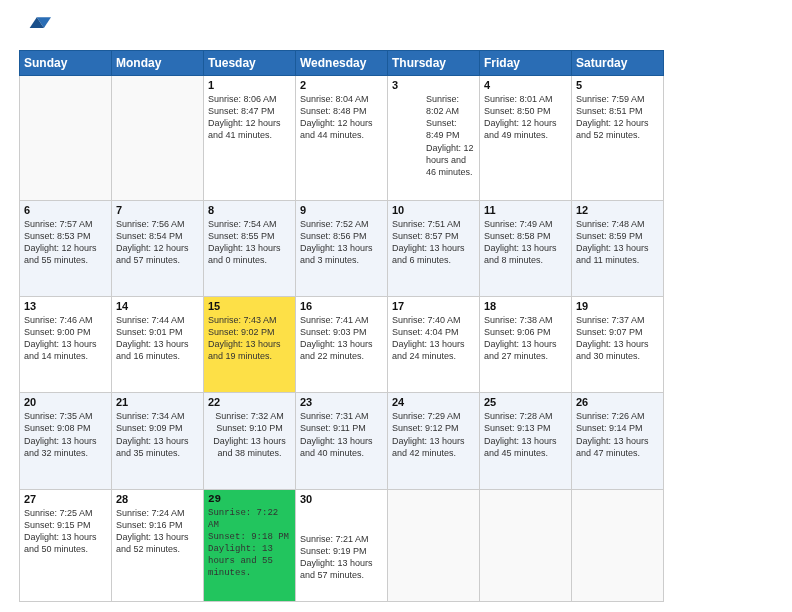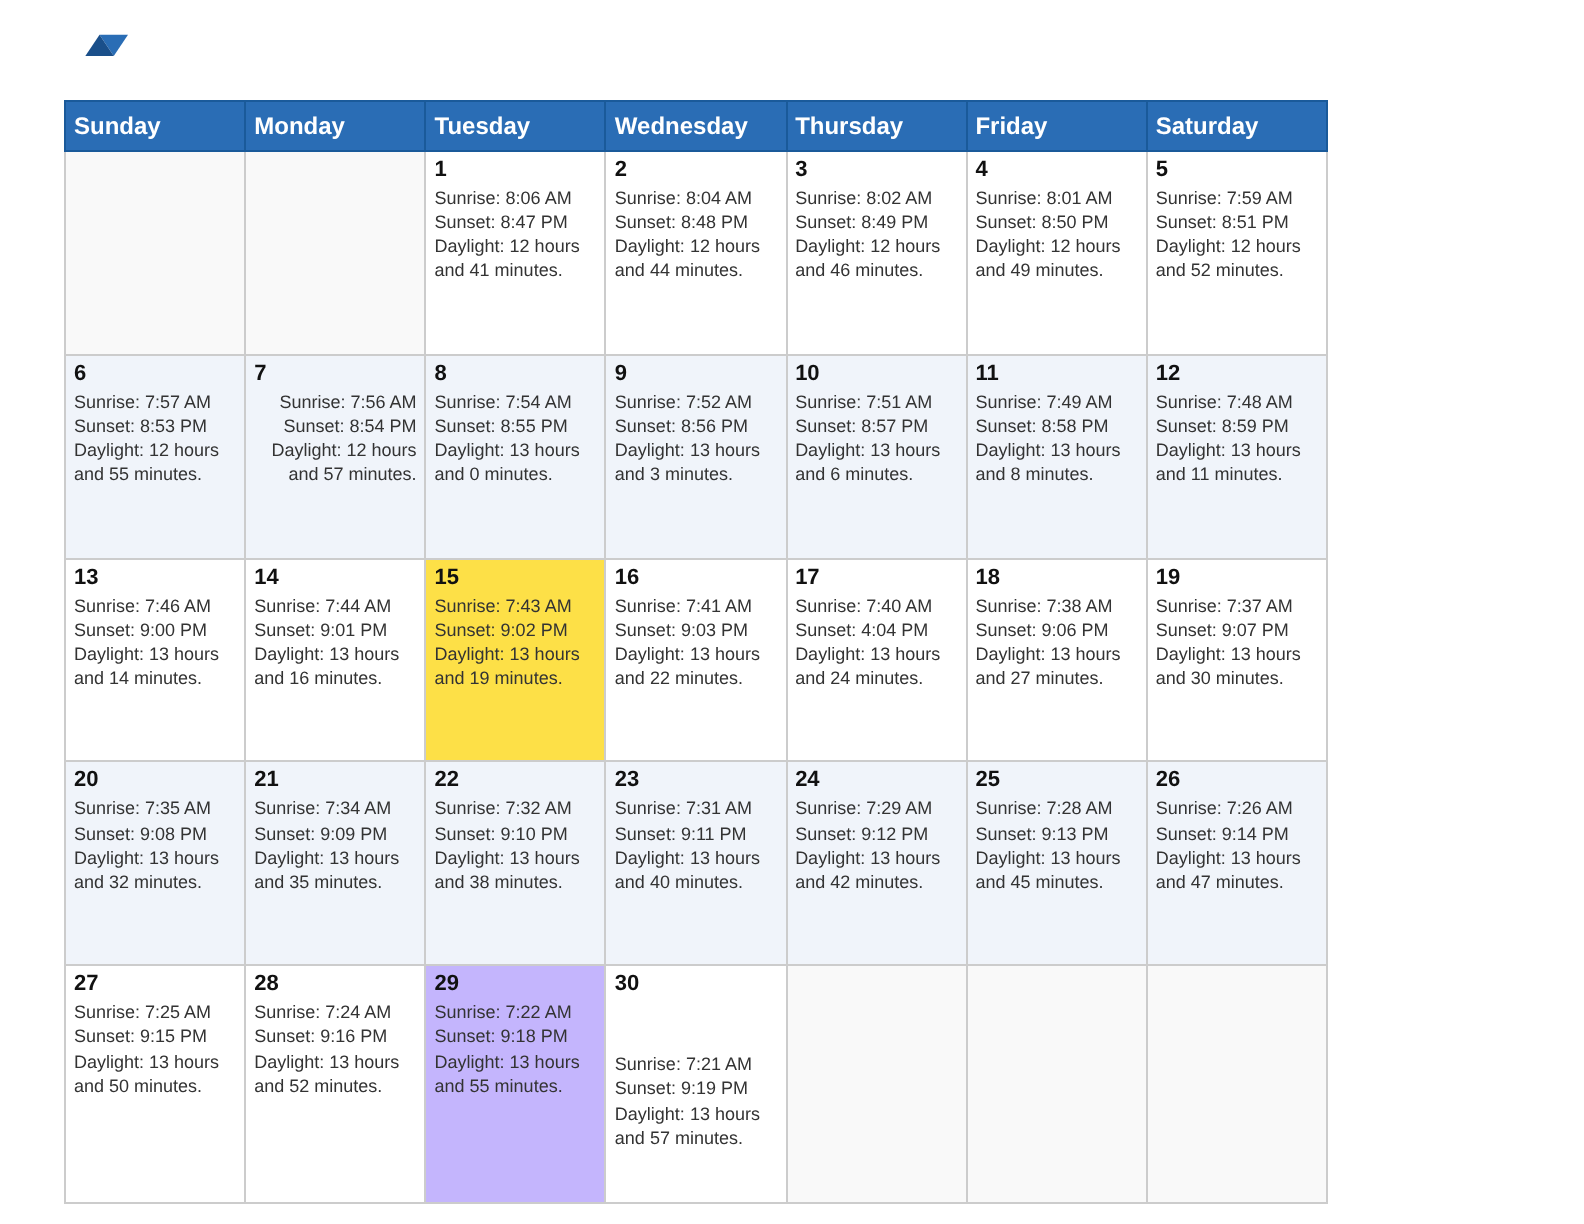--- a/index.html
+++ b/index.html
@@ -6,21 +6,21 @@
     body {
       width: 792px;
       height: 612px;
       font-family: Arial, Helvetica, sans-serif;
       background: #fff;
       overflow: hidden;
     }
     .page {
       width: 680px;
       height: 612px;
-      padding: 12px 16px 10px 32px;
+      padding: 12px 16px 10px 19px;
       display: flex;
       flex-direction: column;
     }
     .header {
       display: flex;
       justify-content: space-between;
       align-items: flex-start;
       margin-bottom: 6px;
     }
     .logo {
@@ -147,21 +147,21 @@
 Daylight: 12 hours and 41 minutes.</div>
           </td>
           <td style="background-color: rgb(255, 255, 255);">
             <span class="day-num">2</span>
             <div class="day-info" style="white-space: pre-line;">Sunrise: 8:04 AM
 Sunset: 8:48 PM
 Daylight: 12 hours and 44 minutes.</div>
           </td>
           <td style="background-color: rgb(255, 255, 255);">
             <span class="day-num">3</span>
-            <div class="day-info" style="white-space: pre-line;">Sunrise: 8:02 AM
+            <div class="day-info" style="white-space: pre-line; margin-left: 34px;">Sunrise: 8:02 AM
 Sunset: 8:49 PM
 Daylight: 12 hours and 46 minutes.</div>
           </td>
           <td style="background-color: rgb(255, 255, 255);">
             <span class="day-num">4</span>
             <div class="day-info" style="white-space: pre-line;">Sunrise: 8:01 AM
 Sunset: 8:50 PM
 Daylight: 12 hours and 49 minutes.</div>
           </td>
           <td style="background-color: rgb(255, 255, 255);">
@@ -173,21 +173,21 @@
         </tr>
         <tr>
           <td style="background-color: rgb(240, 244, 250);">
             <span class="day-num">6</span>
             <div class="day-info" style="white-space: pre-line;">Sunrise: 7:57 AM
 Sunset: 8:53 PM
 Daylight: 12 hours and 55 minutes.</div>
           </td>
           <td style="background-color: rgb(240, 244, 250);">
             <span class="day-num">7</span>
-            <div class="day-info" style="white-space: pre-line; text-align: right;">Sunrise: 7:56 AM
+            <div class="day-info" style="white-space: pre-line;">Sunrise: 7:56 AM
 Sunset: 8:54 PM
 Daylight: 12 hours and 57 minutes.</div>
           </td>
           <td style="background-color: rgb(240, 244, 250);">
             <span class="day-num">8</span>
             <div class="day-info" style="white-space: pre-line;">Sunrise: 7:54 AM
 Sunset: 8:55 PM
 Daylight: 13 hours and 0 minutes.</div>
           </td>
           <td style="background-color: rgb(240, 244, 250);">
@@ -267,21 +267,21 @@
 Daylight: 13 hours and 32 minutes.</div>
           </td>
           <td style="background-color: rgb(240, 244, 250);">
             <span class="day-num">21</span>
             <div class="day-info" style="white-space: pre-line;">Sunrise: 7:34 AM
 Sunset: 9:09 PM
 Daylight: 13 hours and 35 minutes.</div>
           </td>
           <td style="background-color: rgb(240, 244, 250);">
             <span class="day-num">22</span>
-            <div class="day-info" style="white-space: pre-line;">Sunrise: 7:32 AM
+            <div class="day-info" style="white-space: pre-line; text-align: center;">Sunrise: 7:32 AM
 Sunset: 9:10 PM
 Daylight: 13 hours and 38 minutes.</div>
           </td>
           <td style="background-color: rgb(240, 244, 250);">
             <span class="day-num">23</span>
             <div class="day-info" style="white-space: pre-line;">Sunrise: 7:31 AM
 Sunset: 9:11 PM
 Daylight: 13 hours and 40 minutes.</div>
           </td>
           <td style="background-color: rgb(240, 244, 250);">
@@ -309,21 +309,21 @@
             <div class="day-info" style="white-space: pre-line;">Sunrise: 7:25 AM
 Sunset: 9:15 PM
 Daylight: 13 hours and 50 minutes.</div>
           </td>
           <td style="background-color: rgb(255, 255, 255);">
             <span class="day-num">28</span>
             <div class="day-info" style="white-space: pre-line;">Sunrise: 7:24 AM
 Sunset: 9:16 PM
 Daylight: 13 hours and 52 minutes.</div>
           </td>
-          <td style="background-color: #c4b5fd;">
+          <td style="background-color: #22c55e; font-family: Liberation Mono, monospace;">
             <span class="day-num">29</span>
             <div class="day-info" style="white-space: pre-line;">Sunrise: 7:22 AM
 Sunset: 9:18 PM
 Daylight: 13 hours and 55 minutes.</div>
           </td>
           <td style="background-color: rgb(255, 255, 255);">
             <span class="day-num">30</span>
             <div class="day-info" style="white-space: pre-line; margin-top: 28px;">Sunrise: 7:21 AM
 Sunset: 9:19 PM
 Daylight: 13 hours and 57 minutes.</div>

